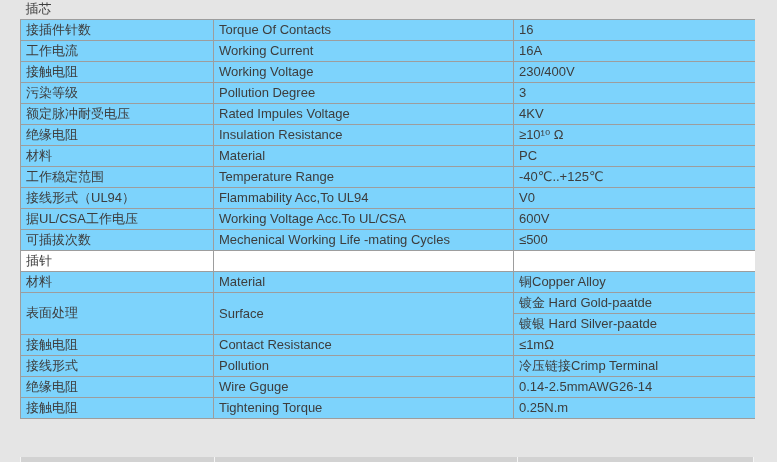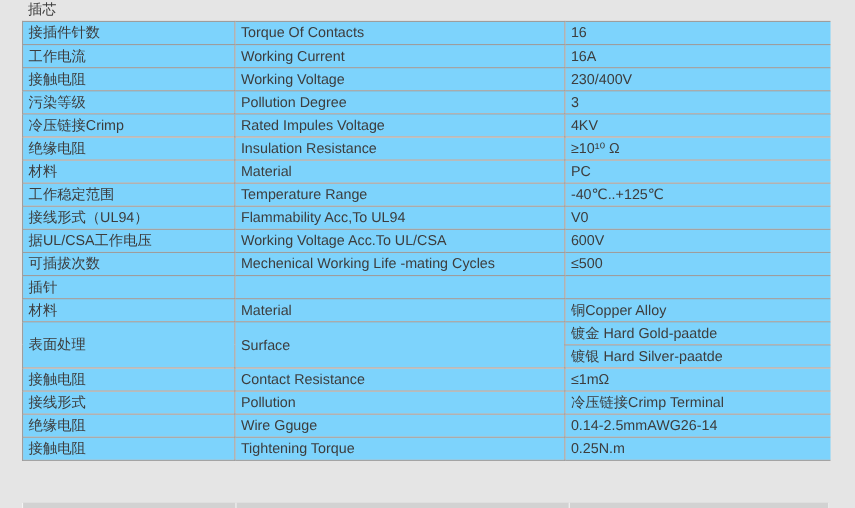--- a/index.html
+++ b/index.html
@@ -34,21 +34,21 @@
     white-space: nowrap;
     overflow: hidden;
   }
   table.spec td:last-child { border-right: none; }
 
   tr.caption-row td {
     border: none;
     background: transparent;
     height: 19px;
   }
-  tr.section-row td { background: #7dd3fc; }
+  tr.section-row td { background: #ffffff; }
 
   .bottom-strip {
     position: absolute; left: 20px; top: 457px;
     width: 734px; height: 5px;
     background: #d2d2d2;
   }
   .bottom-strip .v {
     position: absolute; top: 0; bottom: 0; width: 1px;
     background: #f4f4f4;
   }
@@ -86,21 +86,21 @@
       <td>接触电阻</td>
       <td>Working Voltage</td>
       <td>230/400V</td>
     </tr>
     <tr>
       <td>污染等级</td>
       <td>Pollution Degree</td>
       <td>3</td>
     </tr>
     <tr>
-      <td>冷压链接Crimp</td>
+      <td>额定脉冲耐受电压</td>
       <td>Rated Impules Voltage</td>
       <td>4KV</td>
     </tr>
     <tr>
       <td>绝缘电阻</td>
       <td>Insulation Resistance</td>
       <td>≥10¹⁰ Ω</td>
     </tr>
     <tr>
       <td>材料</td>

